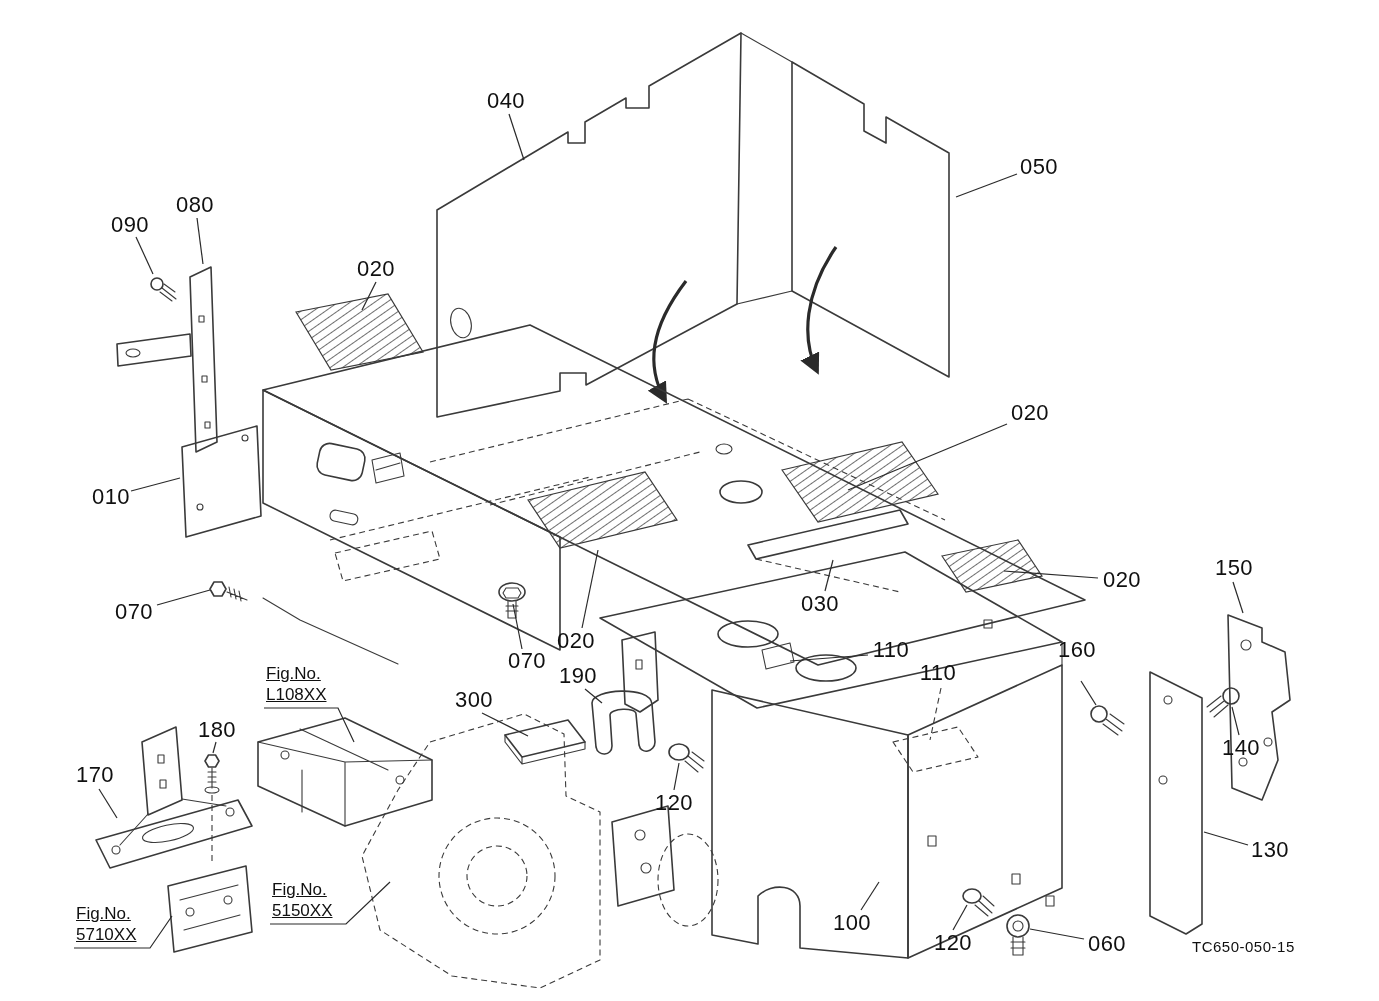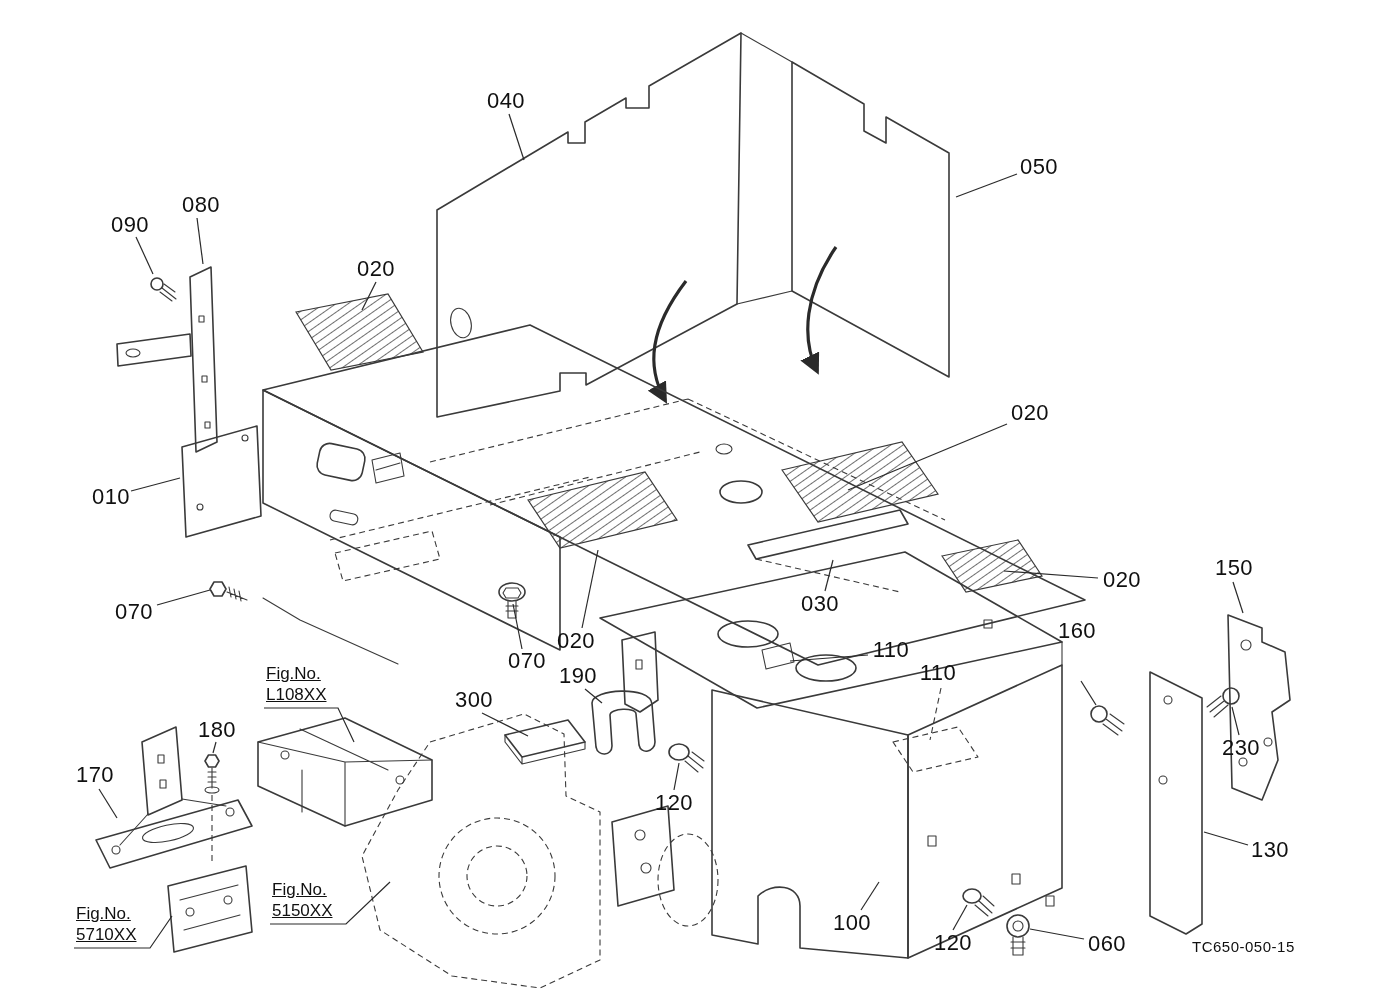--- a/index.html
+++ b/index.html
@@ -236,35 +236,35 @@
       <path class="ldr" d="M216,742 L213,753"></path>
       <path class="ldr" d="M264,708 L338,708 L354,742"></path>
       <path class="ldr" d="M270,924 L346,924 L390,882"></path>
       <path class="ldr" d="M74,948 L150,948 L172,916"></path>
     </g>
   </svg>
 
   <div class="callout" style="left:506px;top:101px">040</div>
   <div class="callout" style="left:1039px;top:167px">050</div>
   <div class="callout" style="left:130px;top:225px">090</div>
-  <div class="callout" style="left:201px;top:205px">080</div>
+  <div class="callout" style="left:195px;top:205px">080</div>
   <div class="callout" style="left:376px;top:269px">020</div>
   <div class="callout" style="left:111px;top:497px">010</div>
   <div class="callout" style="left:134px;top:612px">070</div>
   <div class="callout" style="left:1030px;top:413px">020</div>
   <div class="callout" style="left:1122px;top:580px">020</div>
   <div class="callout" style="left:820px;top:604px">030</div>
   <div class="callout" style="left:576px;top:641px">020</div>
   <div class="callout" style="left:527px;top:661px">070</div>
   <div class="callout" style="left:578px;top:676px">190</div>
   <div class="callout" style="left:891px;top:650px">110</div>
   <div class="callout" style="left:938px;top:673px">110</div>
   <div class="callout" style="left:1234px;top:568px">150</div>
-  <div class="callout" style="left:1077px;top:631px">160</div>
-  <div class="callout" style="left:1241px;top:748px">230</div>
+  <div class="callout" style="left:1077px;top:650px">160</div>
+  <div class="callout" style="left:1241px;top:748px">140</div>
   <div class="callout" style="left:1270px;top:850px">130</div>
   <div class="callout" style="left:474px;top:700px">300</div>
   <div class="callout" style="left:674px;top:803px">120</div>
   <div class="callout" style="left:953px;top:943px">120</div>
   <div class="callout" style="left:1107px;top:944px">060</div>
   <div class="callout" style="left:852px;top:923px">100</div>
   <div class="callout" style="left:95px;top:775px">170</div>
   <div class="callout" style="left:217px;top:730px">180</div>
 
   <div class="figref" style="left:266px;top:663px">

